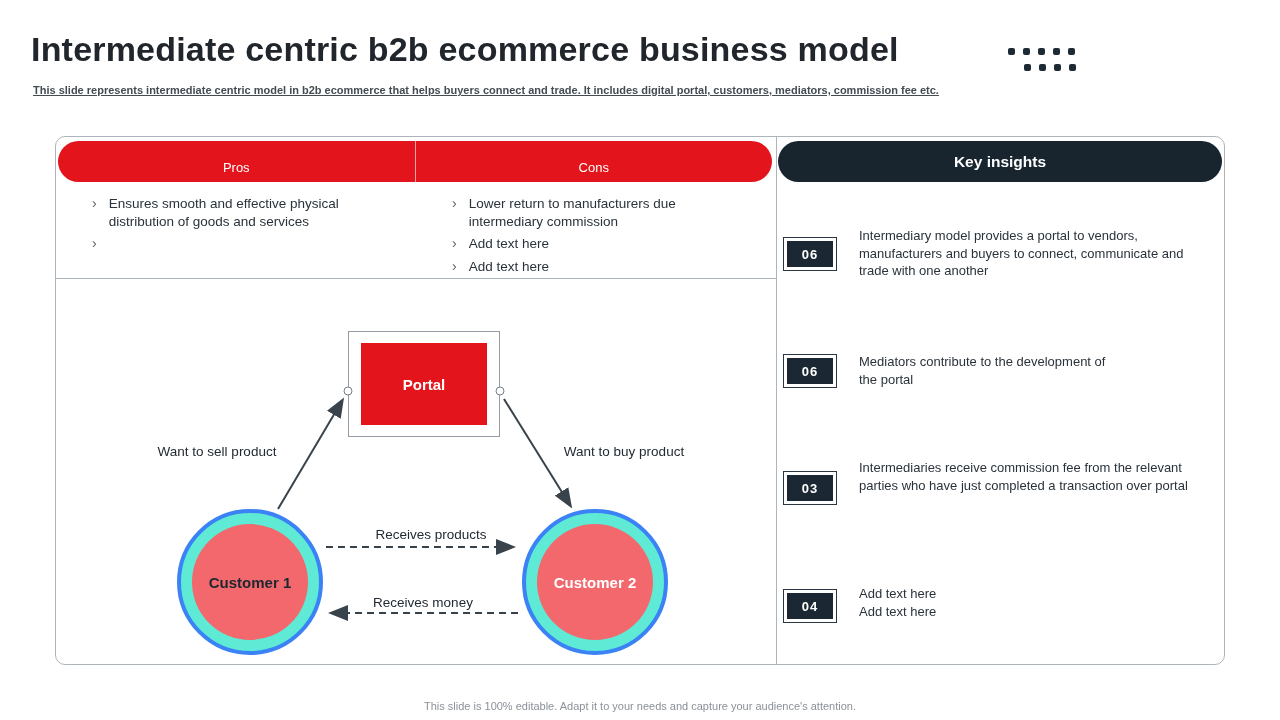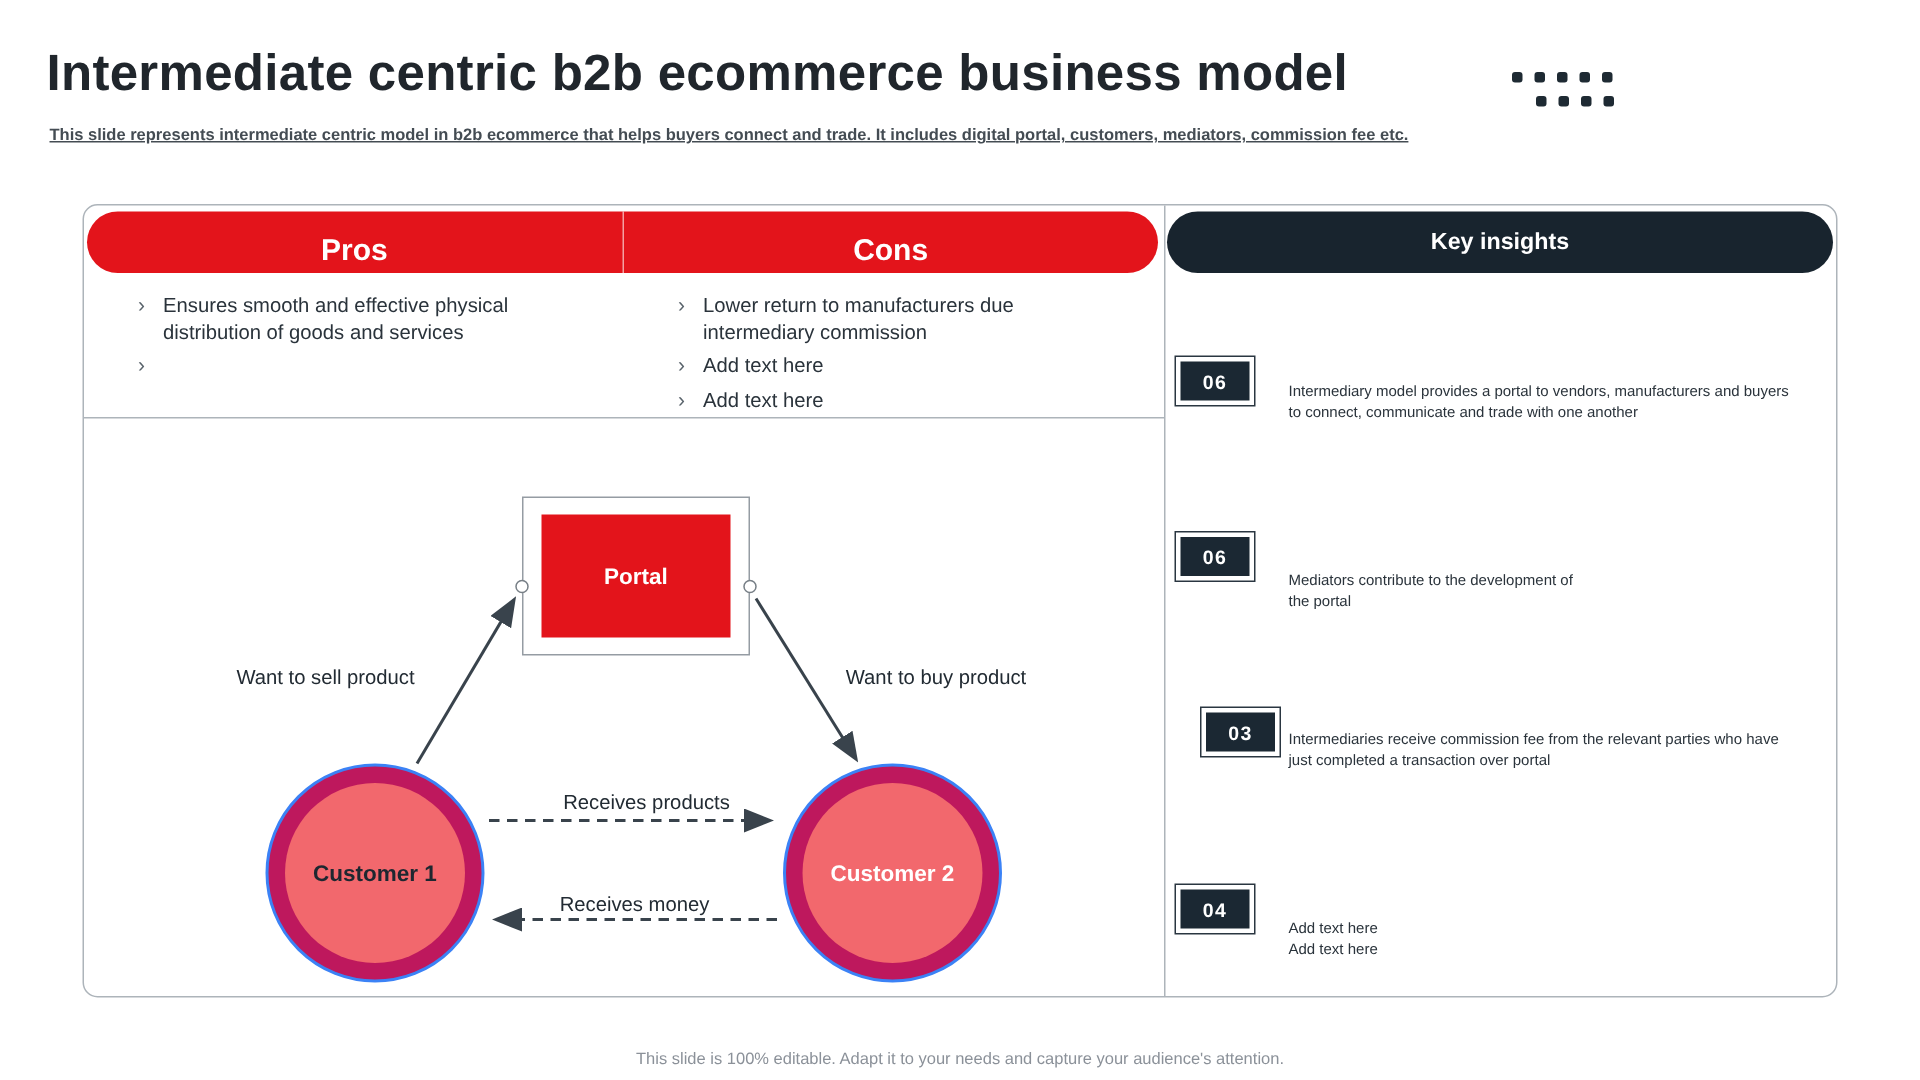--- a/index.html
+++ b/index.html
@@ -25,21 +25,21 @@
 
   
   .main-box{position:absolute;left:55px;top:136px;width:1170px;height:529px;
             border:1px solid var(--border_gray);border-radius:10px;background:#fff;}
   .v-div{position:absolute;left:720px;top:0;width:1px;height:100%;background:var(--border_gray);}
   .h-div{position:absolute;left:0;top:141px;width:720px;height:1px;background:var(--border_gray);}
 
   .red-header{position:absolute;left:2px;top:4px;width:714px;height:41px;background:var(--accent_red);
               border-radius:21px;display:flex;align-items:stretch;color:#fff;}
   .red-header .half{flex:1;display:flex;align-items:center;justify-content:center;
-                    font-size:20px;font-weight:700;margin-top:12px;}
+                    font-size:13px;font-weight:400;margin-top:12px;}
   .red-header .split{width:1px;background:rgba(255,255,255,.6);}
   .insights-header{position:absolute;left:722px;top:4px;width:444px;height:41px;background:var(--dark_navy);
                    border-radius:21px;display:flex;align-items:center;justify-content:center;
                    color:#fff;font-size:15.5px;font-weight:700;}
 
   
   .blist{position:absolute;margin:0;padding:0;list-style:none;font-size:13.5px;color:var(--text_dark);}
   .blist.pros{left:36px;top:58px;width:320px;}
   .blist.cons{left:396px;top:58px;width:300px;}
   .blist li{display:flex;gap:12px;margin-bottom:5px;line-height:1.3;}
@@ -48,43 +48,43 @@
   .blist.cons .bullet-text{max-width:240px;}
 
   
   .diagram{position:absolute;left:0;top:142px;width:720px;height:386px;}
   .diagram svg{position:absolute;left:0;top:0;pointer-events:none;}
   .portal-outer{position:absolute;left:292px;top:52px;width:152px;height:106px;background:#fff;
                 border:1px solid #959ca3;}
   .portal-inner{position:absolute;left:12px;top:11px;right:12px;bottom:11px;background:var(--accent_red);
                 display:flex;align-items:center;justify-content:center;color:#fff;
                 font-weight:700;font-size:15px;}
-  .customer{position:absolute;width:146px;height:146px;border:2px solid #3b82f6;border-radius:50%;
-            background:#be185d;}
+  .customer{position:absolute;width:146px;height:146px;border:4px solid #3b82f6;border-radius:50%;
+            background:#5eead4;}
   .customer .inner{position:absolute;left:11px;top:11px;right:11px;bottom:11px;border-radius:50%;
                    background:var(--coral);display:flex;align-items:center;justify-content:center;
                    font-weight:700;font-size:15px;}
   .customer.c1{left:121px;top:230px;}
   .customer.c1 .inner{color:#1d2730;}
   .customer.c2{left:466px;top:230px;}
   .customer.c2 .inner{color:#fff;}
   .diagram-label{position:absolute;width:200px;text-align:center;font-size:13.5px;color:#222b33;}
   .lbl-sell{left:61px;top:165px;}
   .lbl-buy{left:468px;top:165px;}
   .lbl-products{left:275px;top:248px;}
   .lbl-money{left:267px;top:316px;}
 
   
   .badge{position:absolute;left:727px;width:54px;height:34px;border:1px solid #2a3641;
          background:#fff;padding:3px;}
   .badge-inner{width:100%;height:100%;background:#1b2833;color:#fff;display:flex;align-items:center;
                justify-content:center;font-weight:700;font-size:13px;letter-spacing:1px;}
-  .badge.b1{top:100px;} .badge.b2{top:217px;} .badge.b3{top:334px;margin-left:17px;} .badge.b4{top:452px;}
-  .insight-text{position:absolute;left:803px;width:335px;font-size:10px;color:var(--text_dark);
-                line-height:1.35;white-space:pre-line;margin-top:28px;}
+  .badge.b1{top:100px;} .badge.b2{top:217px;} .badge.b3{top:334px;} .badge.b4{top:452px;}
+  .insight-text{position:absolute;left:803px;width:335px;font-size:13px;color:var(--text_dark);
+                line-height:1.35;white-space:pre-line;}
   .insight-text.t1{top:90px;} .insight-text.t2{top:216px;} .insight-text.t3{top:322px;} .insight-text.t4{top:448px;}
 
   .footer{position:absolute;left:0;top:700px;width:100%;text-align:center;font-size:11px;color:#8b9199;}
 </style>
 </head>
 <body>
 
 <div class="slide">
 
   <h1 class="title">Intermediate centric b2b ecommerce business model</h1>

